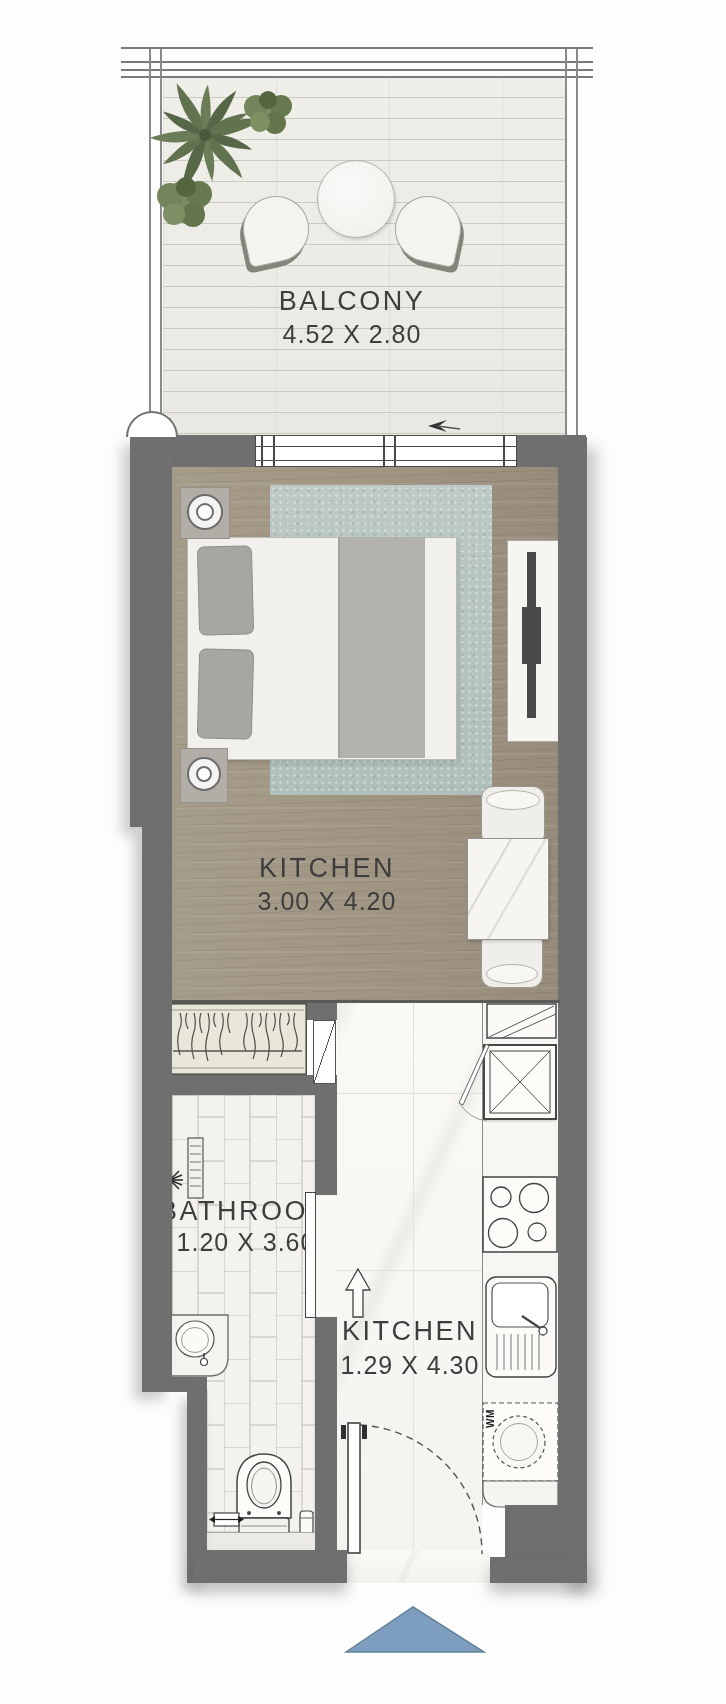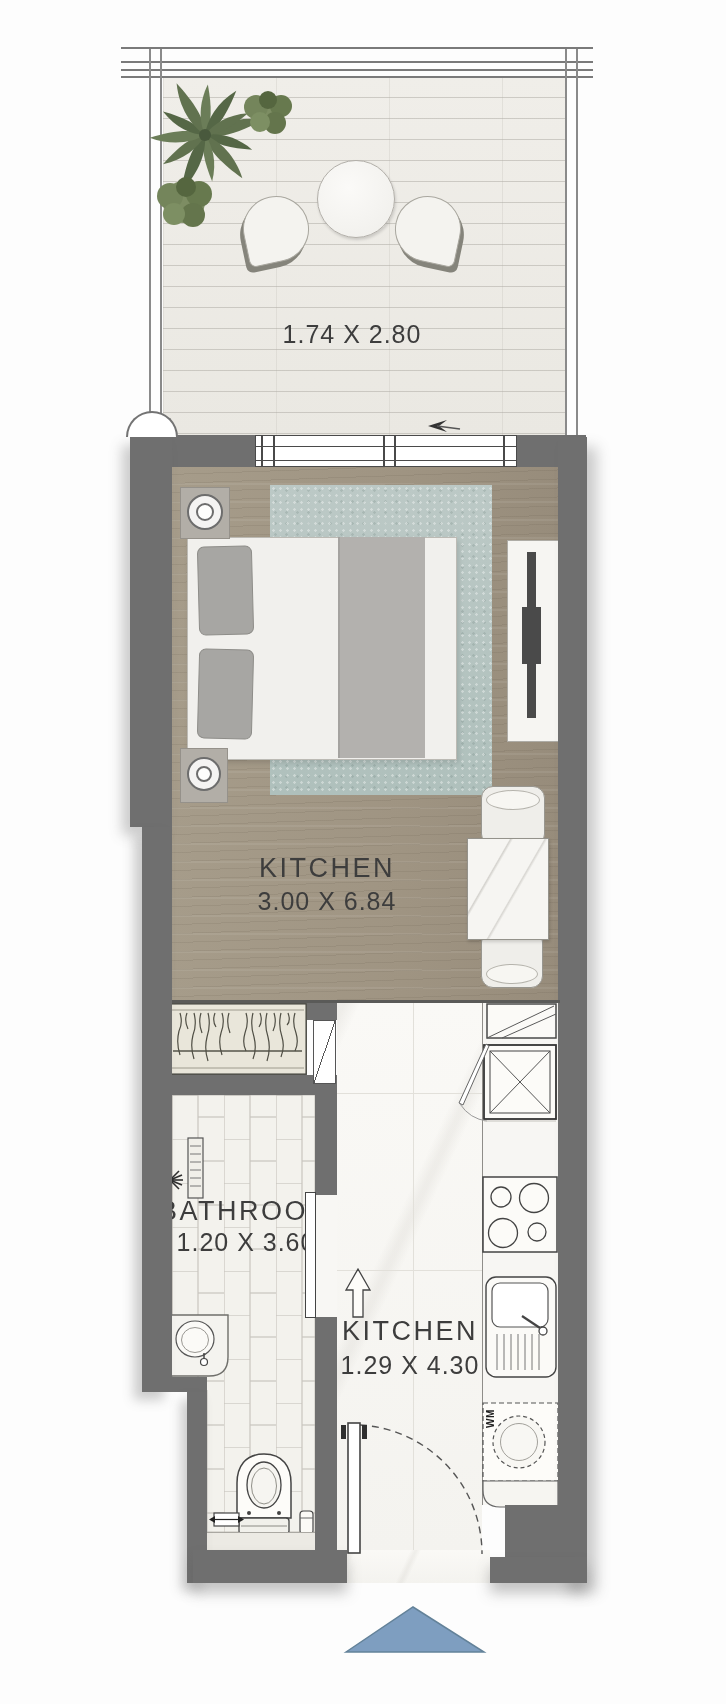--- a/index.html
+++ b/index.html
@@ -107,21 +107,22 @@
               box-shadow:1px 2px 3px rgba(0,0,0,0.15);"></div>
   <div class="chair" style="left:243px;top:196px;transform:rotate(-12deg);">
     <div class="rim" style="border-radius:58% 58% 58% 12%;transform:translate(-4px,5px);"></div>
     <div class="seat" style="border-radius:58% 58% 58% 12%;"></div>
   </div>
   <div class="chair" style="left:395px;top:196px;transform:rotate(12deg);">
     <div class="rim" style="border-radius:58% 58% 12% 58%;transform:translate(4px,5px);"></div>
     <div class="seat" style="border-radius:58% 58% 12% 58%;"></div>
   </div>
 
-  <div class="dim" style="left:232px;top:320px;">1.74 X 2.80</div>
+  <div class="lbl" style="left:232px;top:286px;">BALCONY</div>
+  <div class="dim" style="left:232px;top:320px;">4.52 X 2.80</div>
 
   <div class="abs wood-floor" style="left:170px;top:465px;width:390px;height:537px;"></div>
 
   <div class="abs" style="left:270px;top:485px;width:222px;height:310px;background:#b8c7c3;
               background-image:radial-gradient(rgba(255,255,255,0.35) 1px, rgba(0,0,0,0) 1.5px),
                                radial-gradient(rgba(90,110,105,0.18) 1px, rgba(0,0,0,0) 1.5px),
                                linear-gradient(180deg,#bcc9c6,#afc0bc);
               background-size:7px 7px, 11px 11px, 100% 100%;"></div>
 
   <div class="abs" style="left:187px;top:537px;width:268px;height:221px;background:#f1f0ed;border:1px solid #bcbab4;
@@ -148,21 +149,21 @@
     <div class="ell" style="top:3px;"></div>
   </div>
   <div class="drum" style="left:481px;top:930px;width:60px;height:56px;">
     <div class="ell" style="bottom:3px;"></div>
   </div>
   <div class="abs" style="left:467px;top:838px;width:80px;height:100px;background:#f6f5f2;border:1px solid #94928b;
               background-image:linear-gradient(120deg, rgba(0,0,0,0) 30%, rgba(160,157,150,0.4) 31%, rgba(0,0,0,0) 33%, rgba(0,0,0,0) 55%, rgba(160,157,150,0.35) 56%, rgba(0,0,0,0) 58%);
               box-shadow:1px 2px 3px rgba(0,0,0,0.15);"></div>
 
   <div class="lbl" style="left:207px;top:853px;">KITCHEN</div>
-  <div class="dim" style="left:207px;top:887px;">3.00 X 6.84</div>
+  <div class="dim" style="left:207px;top:887px;">3.00 X 4.20</div>
 
   <svg style="left:168px;top:1003px;" width="139" height="72" viewBox="0 0 139 72">
     <rect x="0.8" y="0.8" width="137.4" height="70.4" fill="#e9e6da" stroke="#4a4a44" stroke-width="1.5"></rect>
     <line x1="3" y1="7" x2="136" y2="7" stroke="#8a887c" stroke-width="0.8"></line>
     <line x1="3" y1="65" x2="136" y2="65" stroke="#8a887c" stroke-width="0.8"></line>
     <line x1="5" y1="48" x2="134" y2="48" stroke="#55544a" stroke-width="1.4"></line>
     <g stroke="#4f4e44" stroke-width="1.2" fill="none">
       <path d="M12 10 q3 10 -1 18 q-3 12 1 24"></path>
         <path d="M19 10 q-3 8 1 16"></path>
       <path d="M26 10 q3 12 -1 22 q-3 12 1 24"></path>

